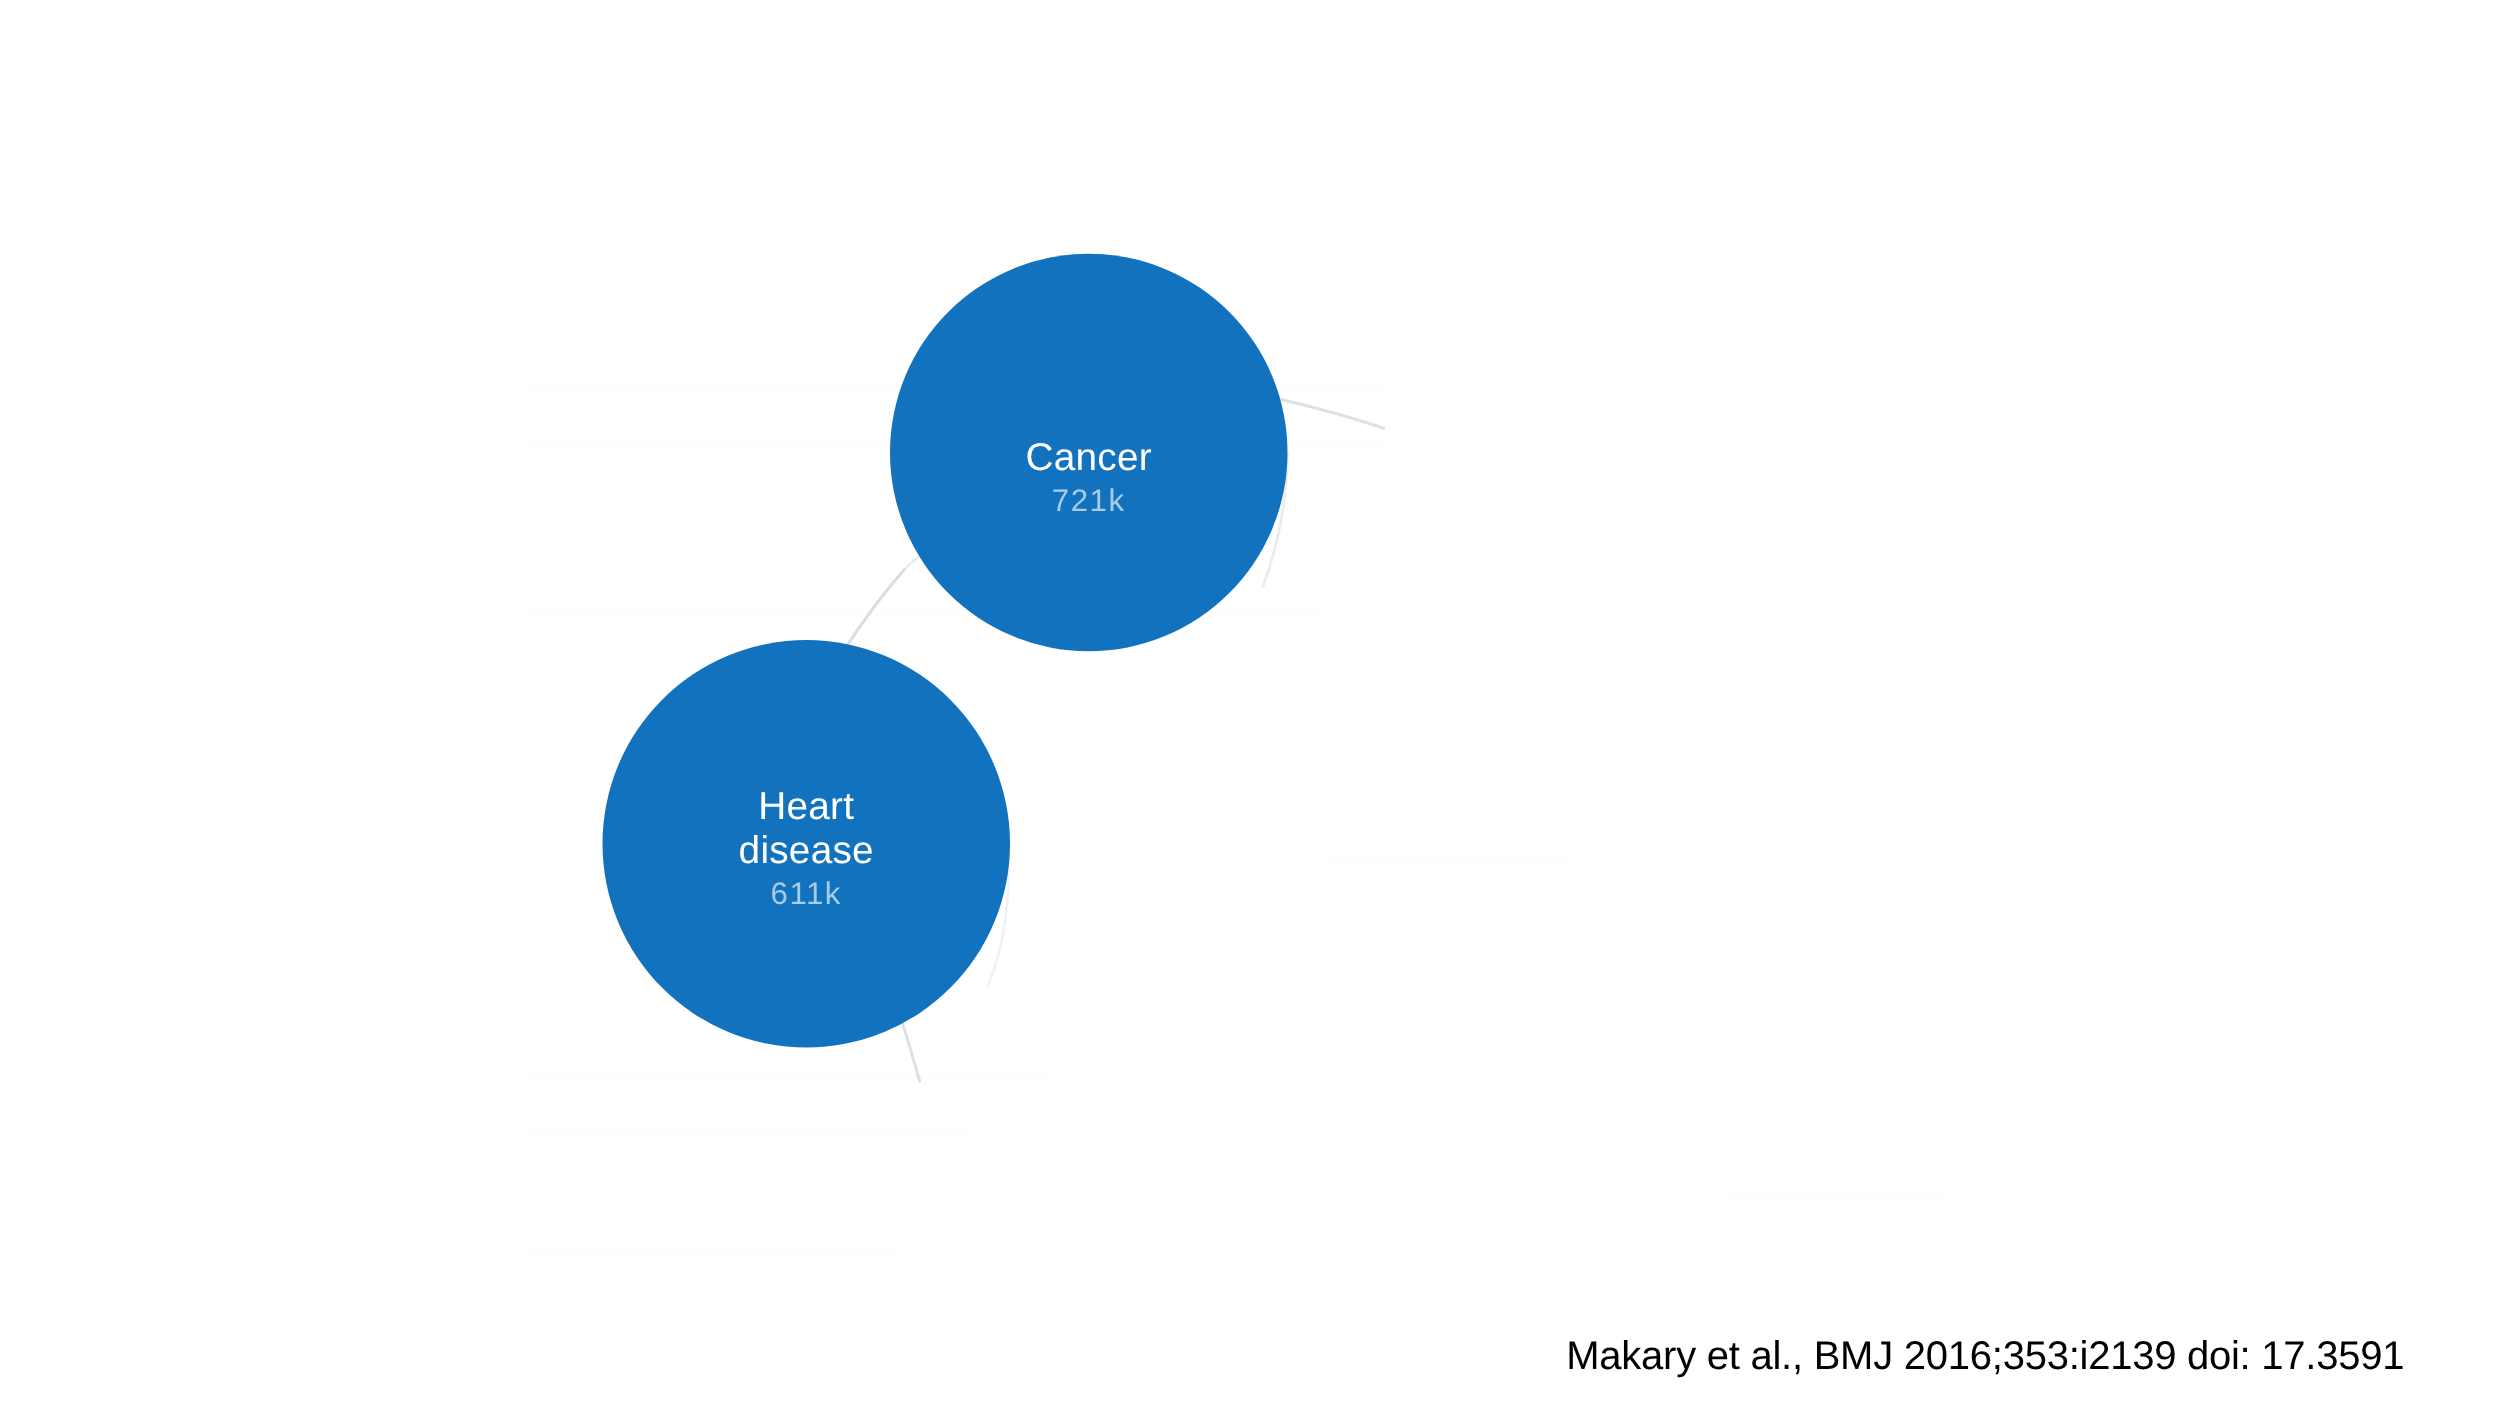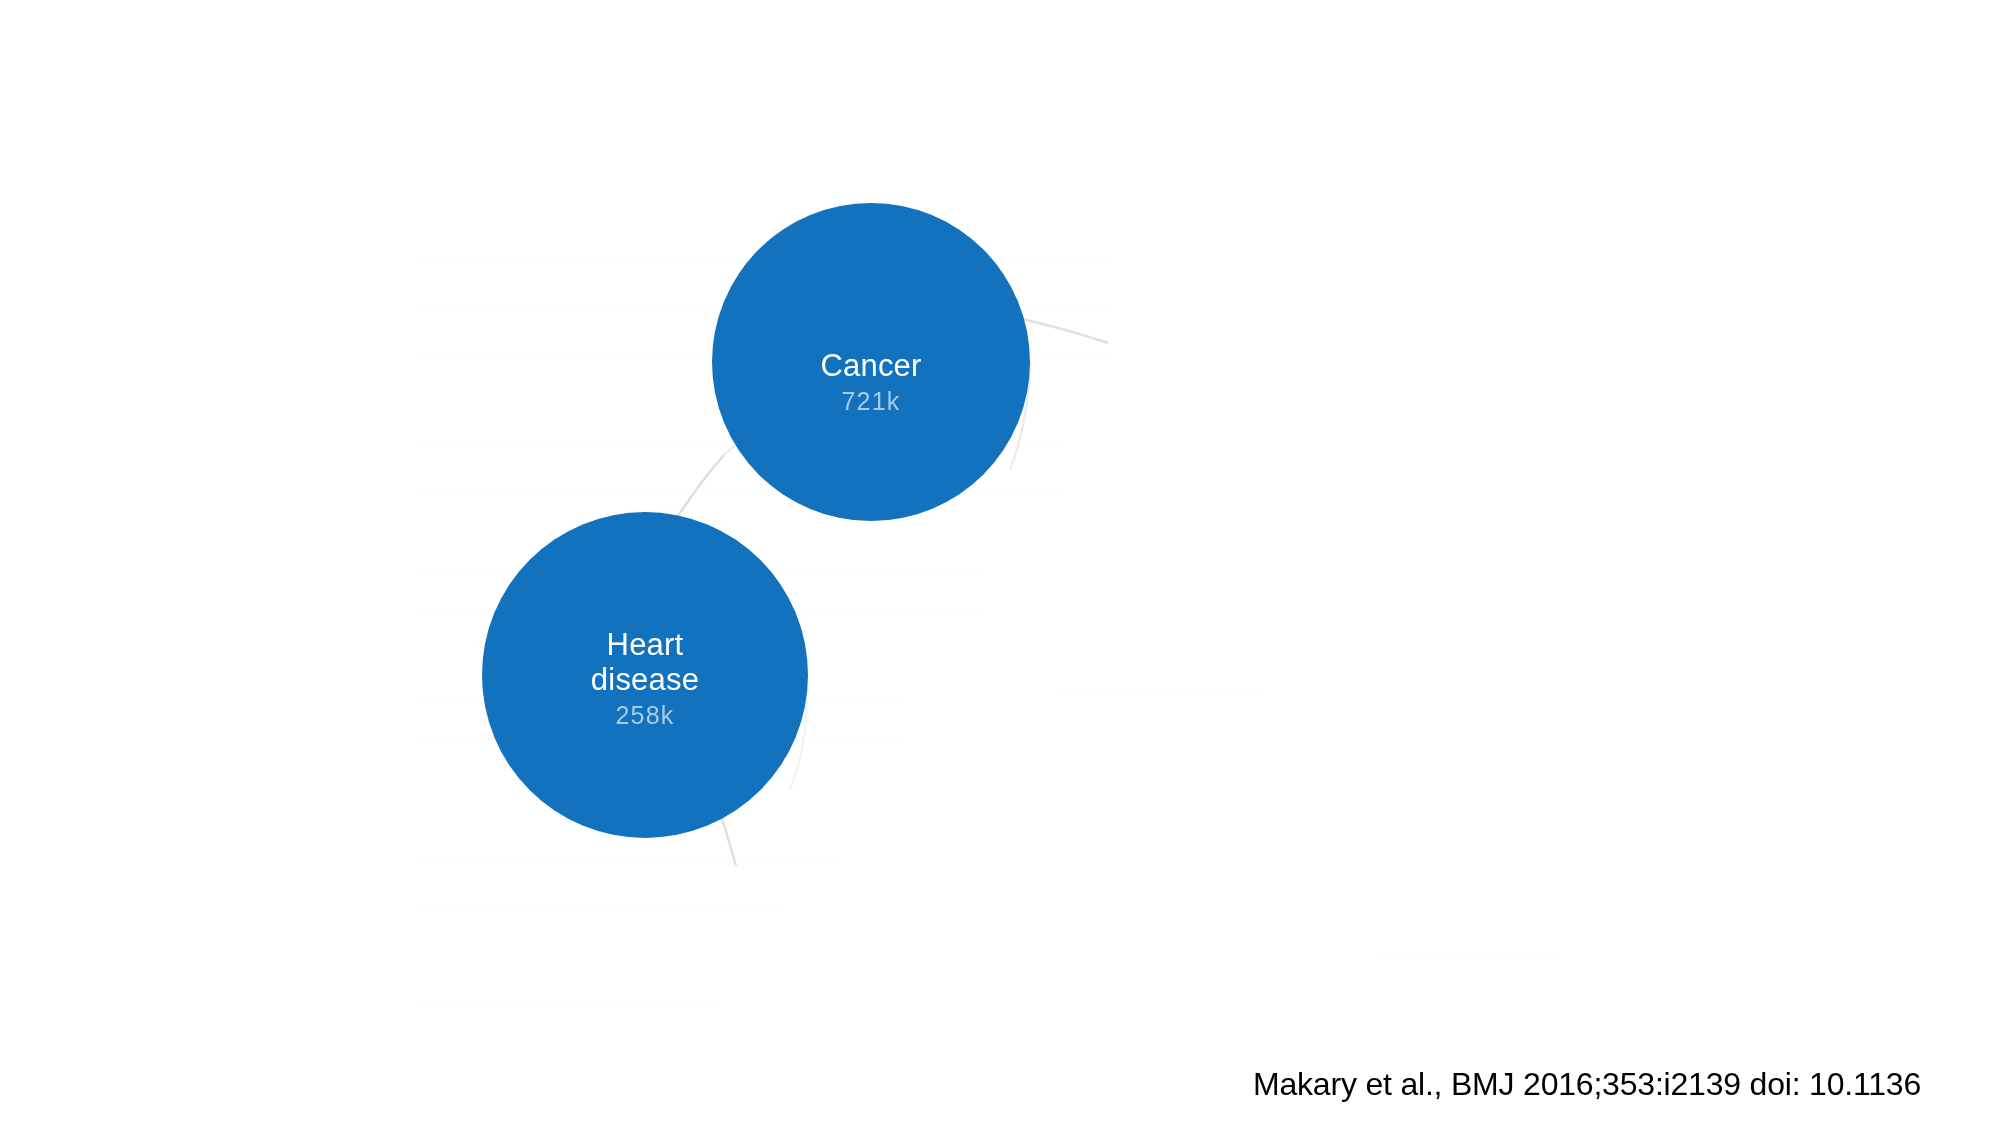--- a/index.html
+++ b/index.html
@@ -168,22 +168,22 @@
       <div class="bubble-text-wrap">
         <div class="bubble-label">Cancer</div>
         <div class="bubble-value">721k</div>
       </div>
     </div>
 
     <div class="bubble" id="bubble-heart-disease" style="background:#1272be;">
       <div class="bubble-text-wrap">
         <div class="bubble-label">Heart
 disease</div>
-        <div class="bubble-value">258k</div>
+        <div class="bubble-value">611k</div>
       </div>
     </div>
 
   </div>
 
 
-  <div id="citation">Makary et al., BMJ 2016;353:i2139 doi: 10.1136</div>
+  <div id="citation">Makary et al., BMJ 2016;353:i2139 doi: 17.3591</div>
 
 </div>
 
 </body></html>

